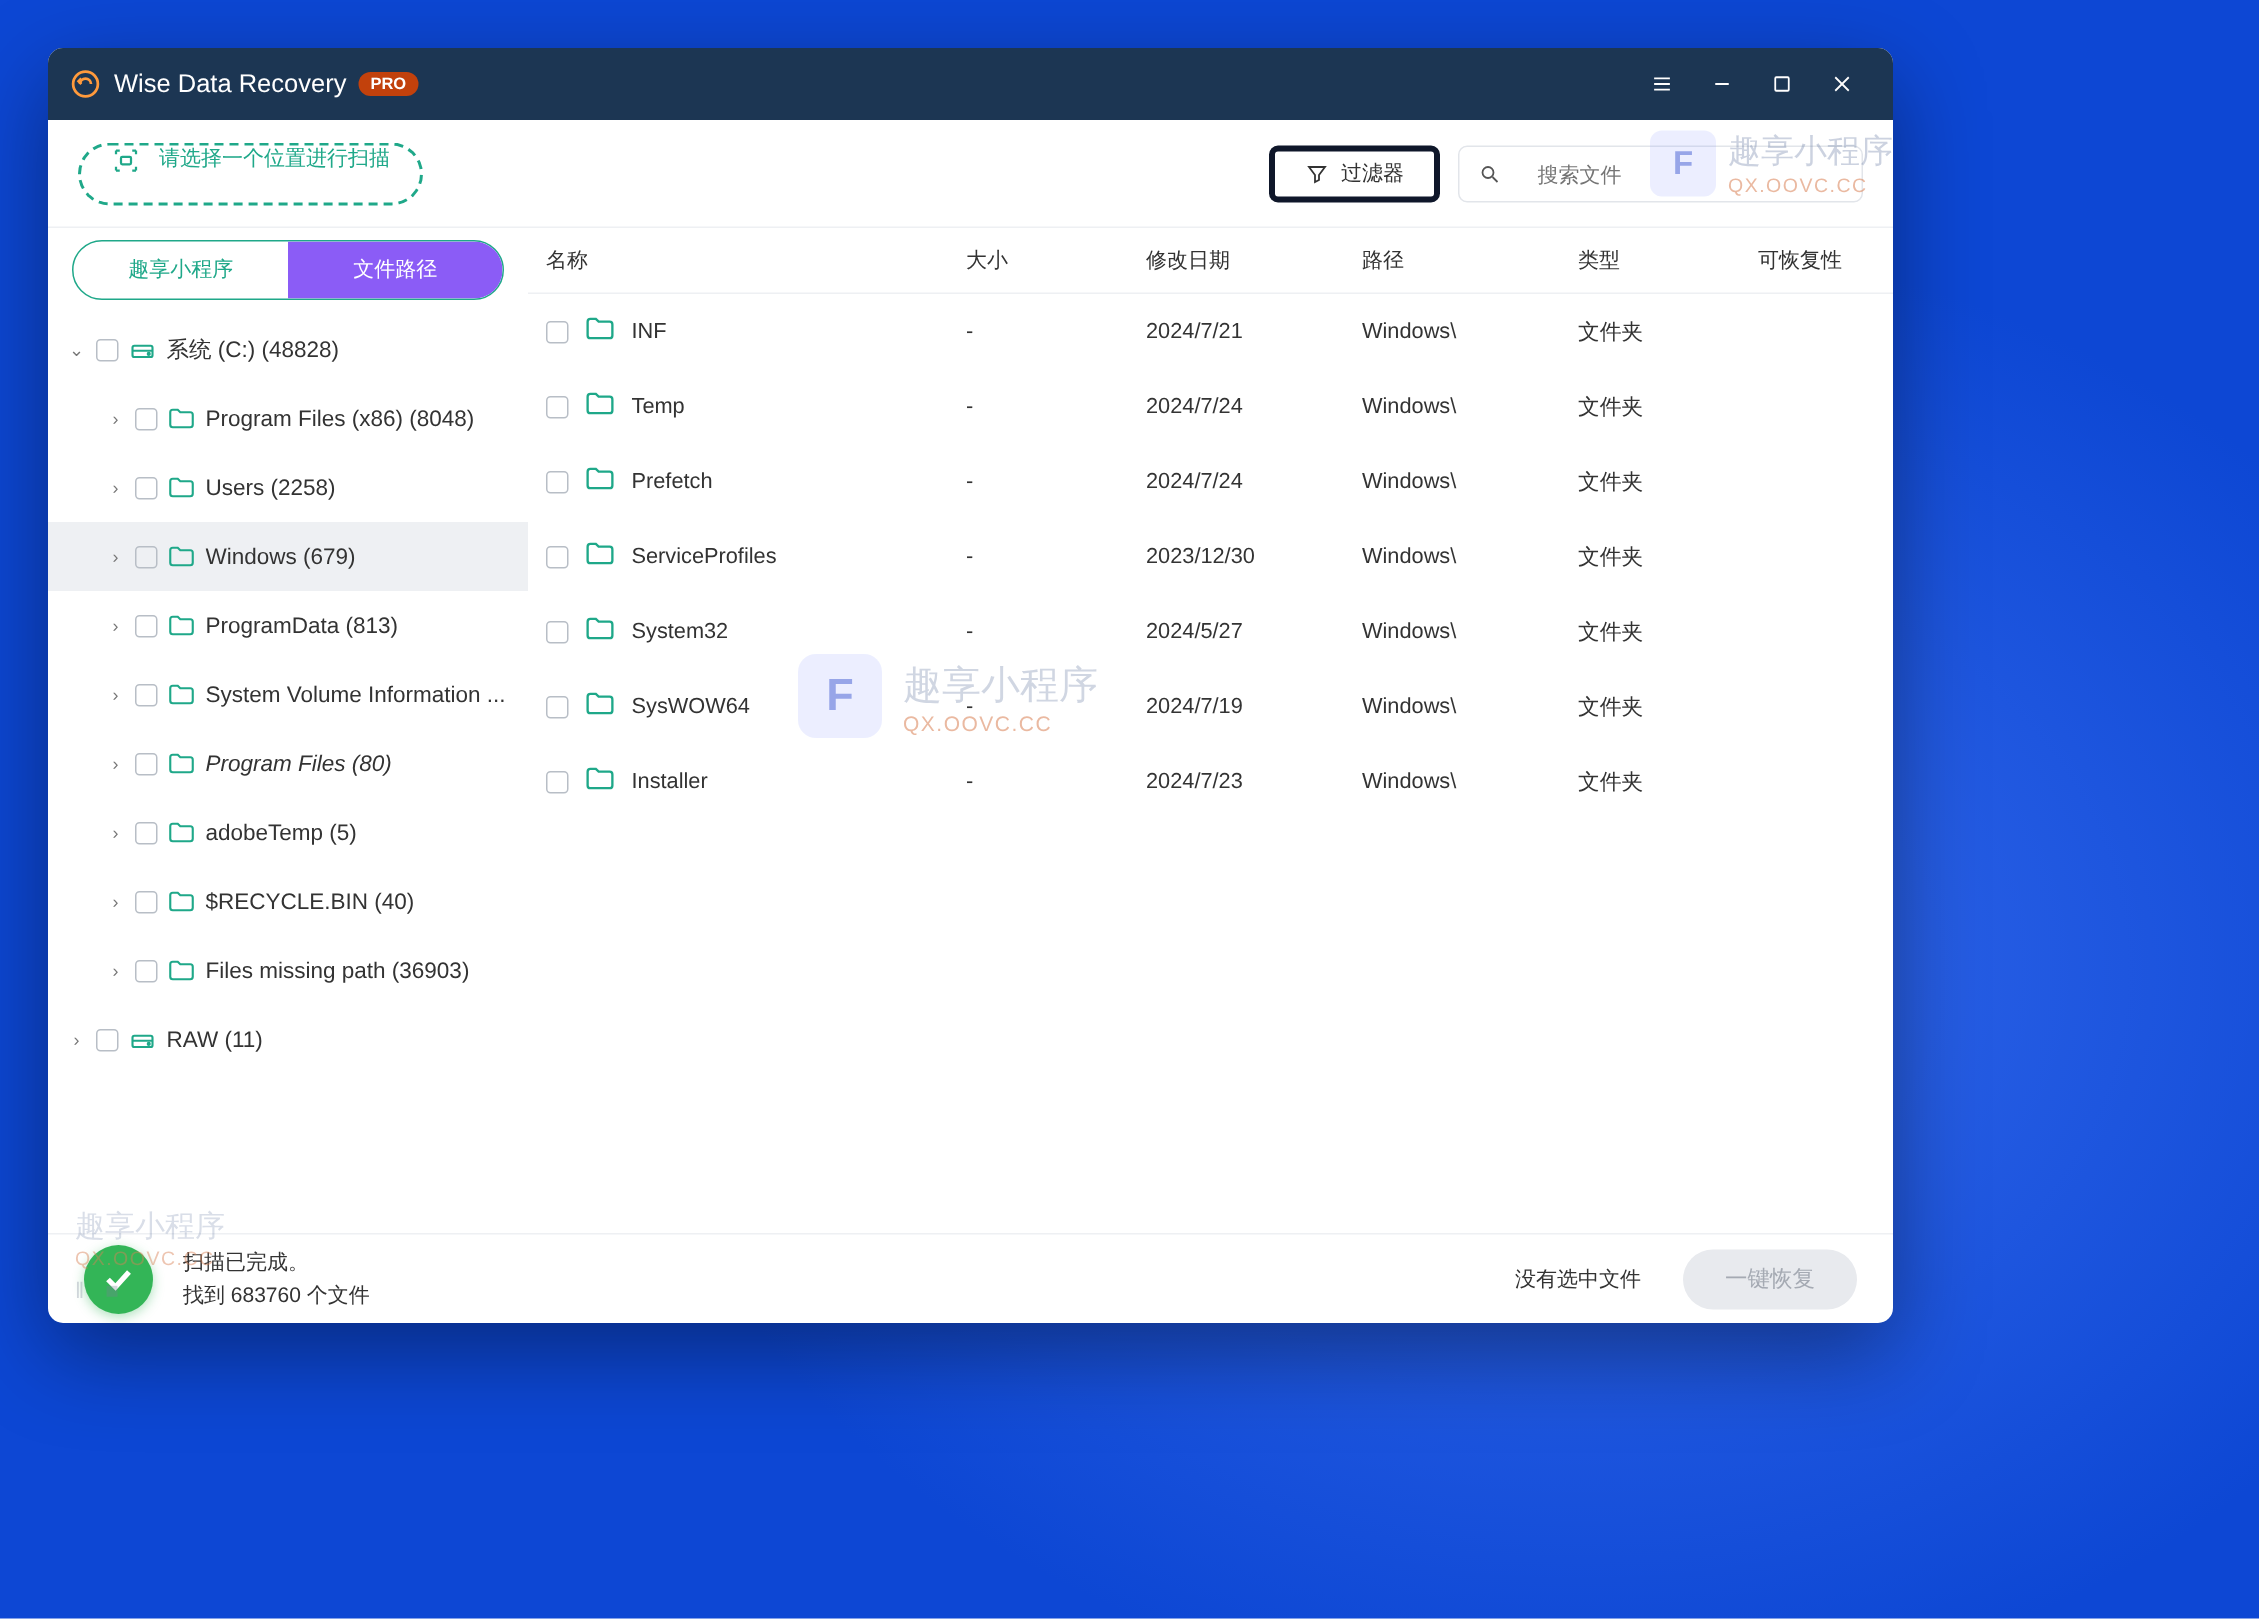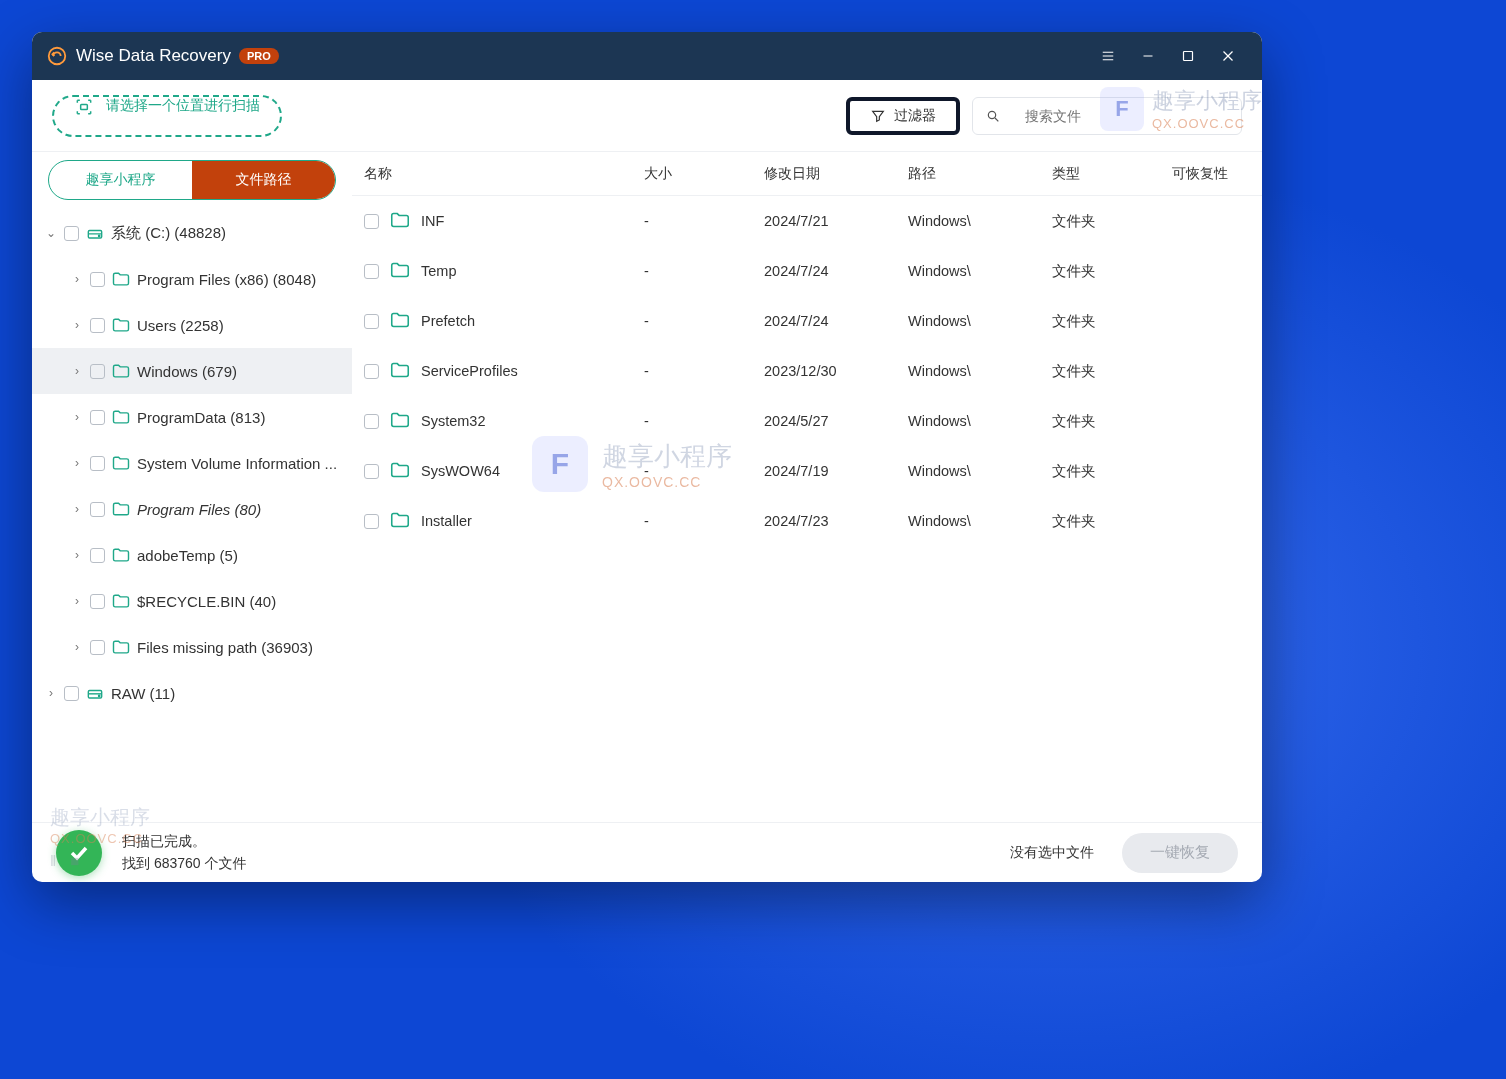--- a/index.html
+++ b/index.html
@@ -20,21 +20,21 @@
 .toolbar-spacer { flex: 1; }
 .filter-btn { display: flex; align-items: center; gap: 8px; height: 38px; padding: 0 20px; border: 4px solid #0f172a; border-radius: 6px; color: #333; font-size: 14px; cursor: pointer; }
 .filter-btn svg { width: 16px; height: 16px; }
 .search-box { display: flex; align-items: center; gap: 24px; height: 38px; width: 270px; padding: 0 12px; border: 1px solid #e2e5ea; border-radius: 6px; }
 .search-box svg { width: 16px; height: 16px; flex-shrink: 0; stroke:#555; }
 .search-box input { border: none; outline: none; flex: 1; font-size: 14px; color: #333; background:transparent; }
 .main { flex: 1; display: flex; min-height: 0; }
 .sidebar { width: 320px; display: flex; flex-direction: column; border-right: 0; }
 .tabs { display: flex; margin: 8px 16px 4px; border: 1.5px solid #1fa889; border-radius: 22px; height: 40px; overflow: hidden; }
 .tab { flex: 1; display: flex; align-items: center; justify-content: center; font-size: 14px; color: #1fa889; cursor: pointer; }
-.tab.active { background: #c2410c; color: #fff; }
+.tab.active { background: #8b5cf6; color: #fff; }
 .tree { flex: 1; overflow-y: auto; padding: 6px 0; }
 .tree-row { display: flex; align-items: center; height: 46px; padding-right: 10px; font-size: 15px; color: #333; cursor: pointer; white-space: nowrap; overflow: hidden; text-overflow: ellipsis; gap: 6px; }
 .tree-row.selected { background: #eef0f3; }
 .tree-chevron { width: 14px; display: flex; justify-content: center; color: #777; font-size: 12px; }
 .tree-check { width: 15px; height: 15px; border: 1.3px solid #b8bec6; border-radius: 3px; flex-shrink: 0; }
 .tree-icon { width: 20px; height: 20px; flex-shrink: 0; }
 .tree-icon svg { width: 20px; height: 20px; }
 .filelist { flex: 1; display: flex; flex-direction: column; min-width:0; }
 .fl-header { display: flex; height: 44px; align-items: center; border-bottom: 1px solid #eef0f3; font-size: 14px; color: #333; padding-left: 12px; }
 .fl-header > div, .fl-row > div { flex-shrink: 0; }

